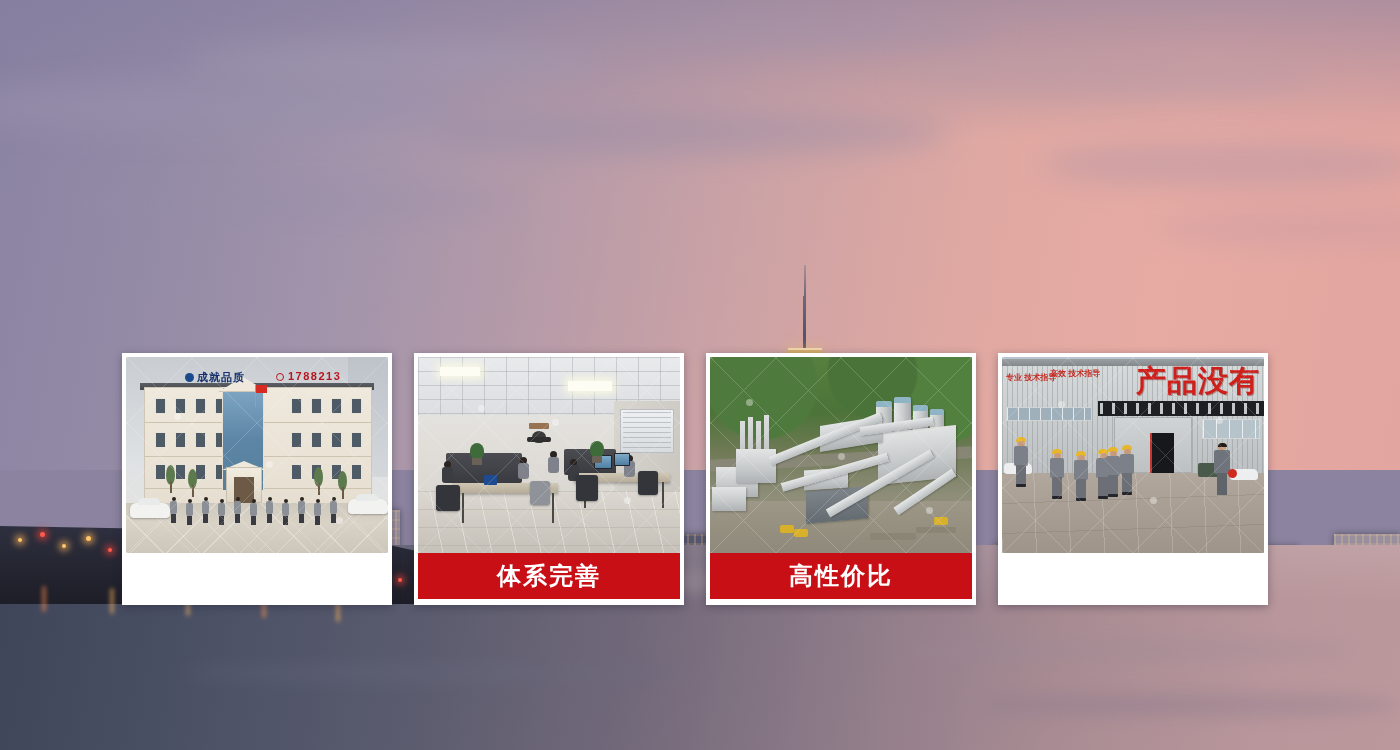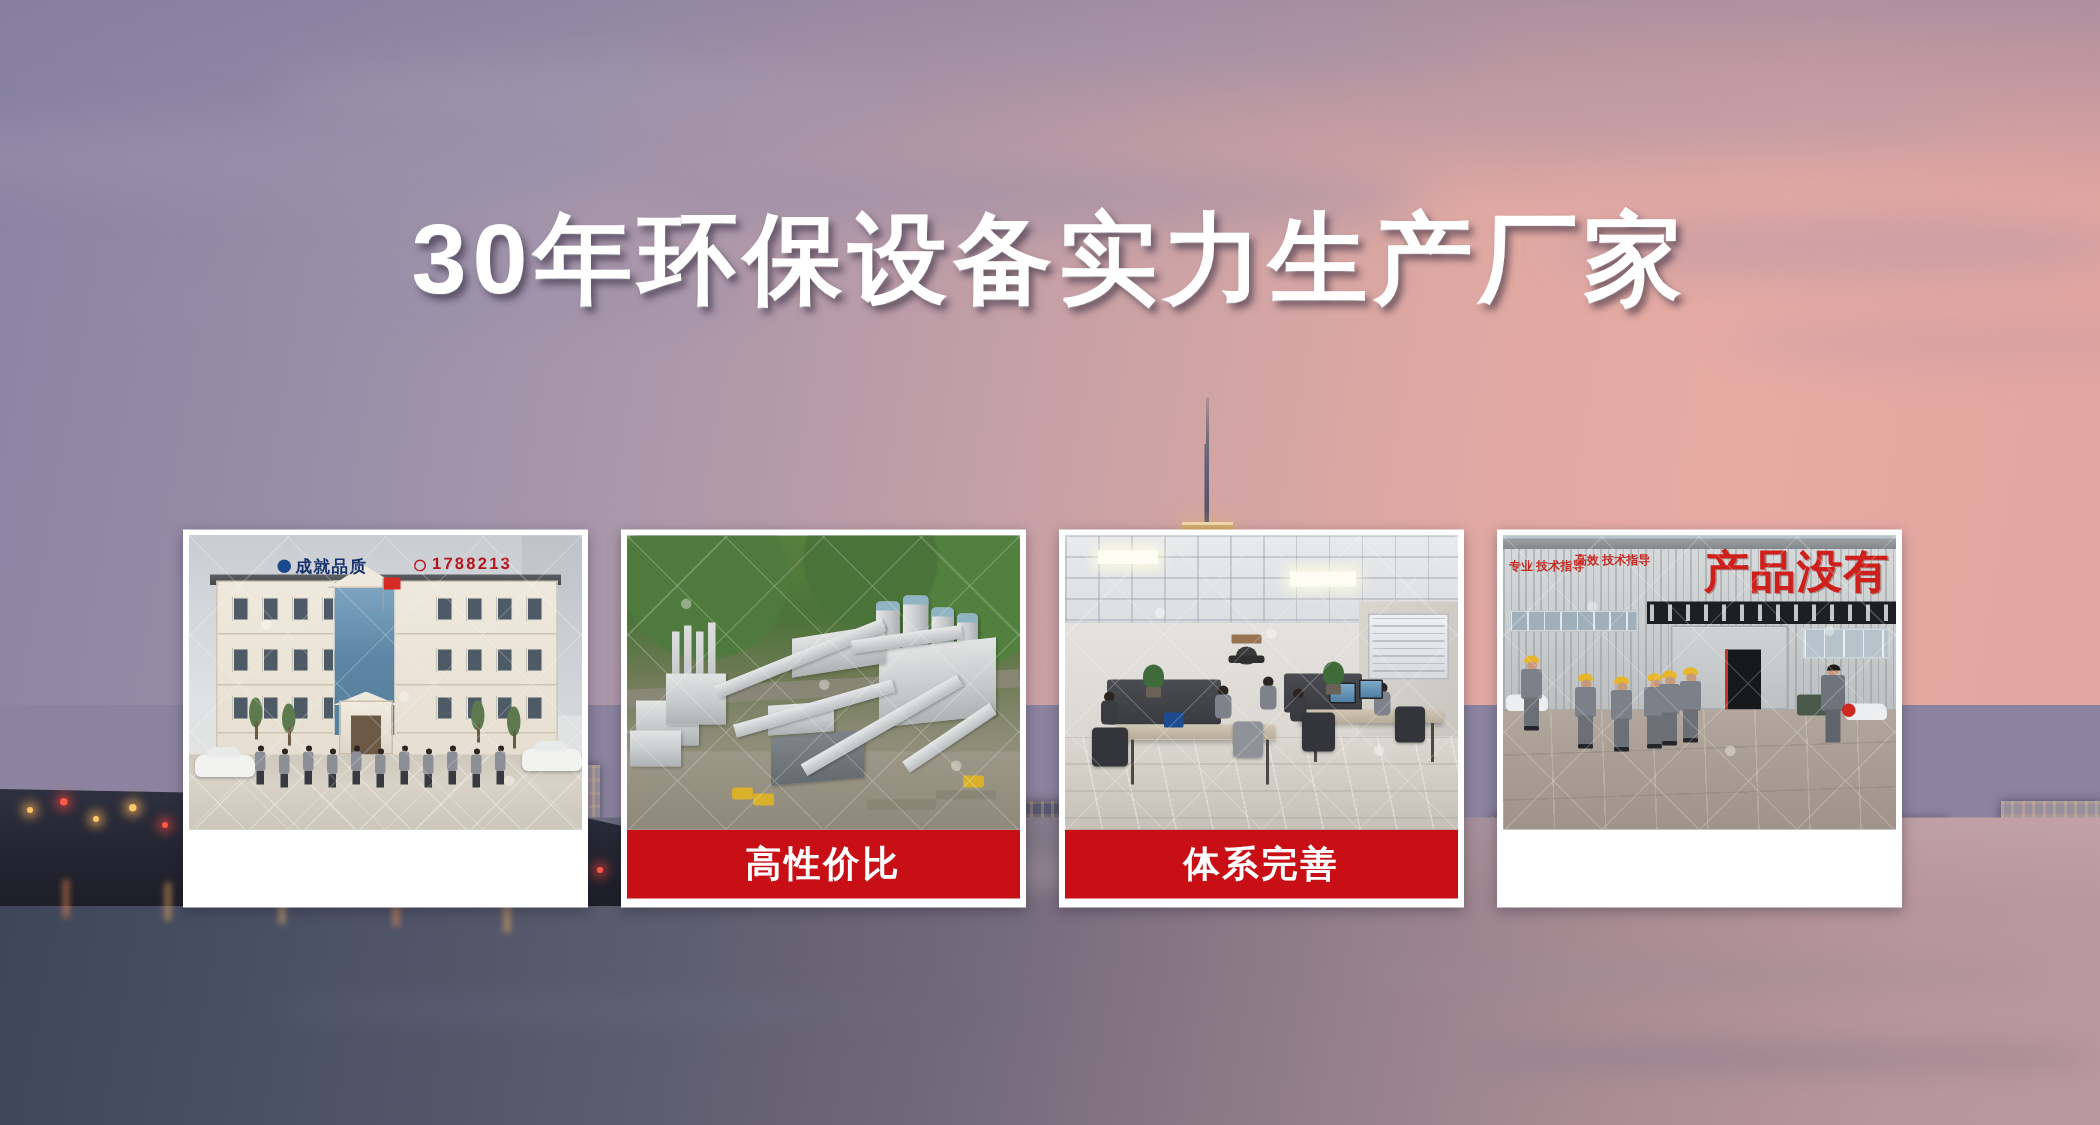--- a/index.html
+++ b/index.html
@@ -530,21 +530,20 @@
     <div class="lamp warm" style="left:338px; top:36px; width:4px; height:4px;"></div>
     <div class="lamp warm" style="left:366px; top:44px; width:4px; height:4px;"></div>
     <div class="lamp red" style="left:398px; top:52px; width:4px; height:4px;"></div>
     <div class="refl" style="left:42px;  top:60px; background:#ff8a4a;"></div>
     <div class="refl" style="left:110px; top:62px; background:#ffb45c;"></div>
     <div class="refl" style="left:186px; top:64px; background:#ffc06a;"></div>
     <div class="refl" style="left:262px; top:66px; background:#ff9a52;"></div>
     <div class="refl" style="left:336px; top:70px; background:#ffb45c;"></div>
   </div>
 
-  <div class="headline">30年环保设备实力生产厂家</div>
 
 
   <div class="cards">
 
     <div class="card">
       <div class="photo">
         <div class="p1-sky"></div>
         <div class="p1-bg-city"></div>
         <div class="p1-roofline"></div>
         <div class="p1-bldg">
@@ -663,20 +662,89 @@
           </div>
         <div class="wm"></div>
         <div class="wm-dot" style="left:48px;  top:56px;"></div>
         <div class="wm-dot" style="left:140px; top:104px;"></div>
         <div class="wm-dot" style="left:210px; top:160px;"></div>
       </div>
     </div>
 
     <div class="card">
       <div class="photo">
+        <div class="p3-ceil"></div>
+        <div class="p3-panel-light" style="left:22px;  top:10px; width:40px; height:9px;"></div>
+        <div class="p3-panel-light" style="left:150px; top:24px; width:44px; height:10px;"></div>
+        <div class="p3-wall"></div>
+        <div class="p3-wall-r"></div>
+        <div class="p3-window"></div>
+        <div class="p3-decal">
+          <div class="d-t"></div>
+            <div class="d-f"></div>
+            <div class="d-b"></div>
+        </div>
+        <div class="p3-floor"></div>
+
+        <div class="p3-cab" style="left:28px;  top:96px;  width:76px; height:30px;"></div>
+        <div class="p3-desk" style="left:34px;  top:126px; width:106px; height:10px;"></div>
+        <div class="p3-desk-leg" style="left:44px;  top:136px; height:30px;"></div>
+        <div class="p3-desk-leg" style="left:134px; top:136px; height:30px;"></div>
+        <div class="p3-person dark" style="left:24px;  top:104px; width:11px; height:22px;">
+            <div class="h"></div>
+            <div class="t"></div>
+          </div>
+        <div class="p3-person" style="left:100px; top:100px; width:11px; height:22px;">
+            <div class="h"></div>
+            <div class="t"></div>
+          </div>
+        <div class="p3-chair" style="left:18px;  top:128px; width:24px; height:26px;"></div>
+        <div class="p3-chair light" style="left:112px; top:124px; width:20px; height:24px;"></div>
+        <div class="p3-lap" style="left:66px;  top:118px;"></div>
+        <div class="p3-plant" style="left:52px;  top:86px; width:14px; height:22px;">
+            <div class="fo"></div>
+            <div class="pot"></div>
+          </div>
+
+        <div class="p3-cab" style="left:146px; top:92px;  width:52px; height:26px;"></div>
+        <div class="p3-desk" style="left:156px; top:116px; width:96px; height:9px;"></div>
+        <div class="p3-desk-leg" style="left:166px; top:125px; height:26px;"></div>
+        <div class="p3-desk-leg" style="left:244px; top:125px; height:26px;"></div>
+        <div class="p3-person" style="left:130px; top:94px;  width:11px; height:20px;">
+            <div class="h"></div>
+            <div class="t"></div>
+          </div>
+        <div class="p3-person dark" style="left:150px; top:102px; width:11px; height:20px;">
+            <div class="h"></div>
+            <div class="t"></div>
+          </div>
+        <div class="p3-person" style="left:206px; top:98px;  width:11px; height:20px;">
+            <div class="h"></div>
+            <div class="t"></div>
+          </div>
+        <div class="p3-mon" style="left:176px; top:98px;  width:18px; height:14px;"></div>
+        <div class="p3-mon" style="left:196px; top:96px;  width:16px; height:13px;"></div>
+        <div class="p3-chair" style="left:158px; top:118px; width:22px; height:26px;"></div>
+        <div class="p3-chair" style="left:220px; top:114px; width:20px; height:24px;"></div>
+        <div class="p3-plant" style="left:172px; top:84px;  width:14px; height:22px;">
+            <div class="fo"></div>
+            <div class="pot"></div>
+          </div>
+        <div class="wm"></div>
+        <div class="wm-dot" style="left:60px;  top:48px;"></div>
+        <div class="wm-dot" style="left:134px; top:62px;"></div>
+        <div class="wm-dot" style="left:206px; top:140px;"></div>
+      </div>
+      <div class="cap">
+        <span class="cap-text">体系完善</span>
+      </div>
+    </div>
+
+    <div class="card">
+      <div class="photo">
         <div class="p2-forest"></div>
         <div class="p2-road"></div>
         <div class="p2-ground"></div>
 
         <div class="p2-silo" style="left:166px; top:44px; width:16px; height:38px;">
             <div class="p2-silo-top"></div>
           </div>
         <div class="p2-silo" style="left:184px; top:40px; width:17px; height:42px;">
             <div class="p2-silo-top"></div>
           </div>
@@ -711,89 +779,20 @@
         <div class="p2-mach" style="left:224px; top:160px;"></div>
         <div class="p2-pile" style="left:160px; top:176px; width:46px; height:7px;"></div>
         <div class="p2-pile" style="left:206px; top:170px; width:40px; height:6px;"></div>
         <div class="wm"></div>
         <div class="wm-dot" style="left:36px;  top:42px;"></div>
         <div class="wm-dot" style="left:128px; top:96px;"></div>
         <div class="wm-dot" style="left:216px; top:150px;"></div>
       </div>
       <div class="cap">
         <span class="cap-text">高性价比</span>
-      </div>
-    </div>
-
-    <div class="card">
-      <div class="photo">
-        <div class="p3-ceil"></div>
-        <div class="p3-panel-light" style="left:22px;  top:10px; width:40px; height:9px;"></div>
-        <div class="p3-panel-light" style="left:150px; top:24px; width:44px; height:10px;"></div>
-        <div class="p3-wall"></div>
-        <div class="p3-wall-r"></div>
-        <div class="p3-window"></div>
-        <div class="p3-decal">
-          <div class="d-t"></div>
-            <div class="d-f"></div>
-            <div class="d-b"></div>
-        </div>
-        <div class="p3-floor"></div>
-
-        <div class="p3-cab" style="left:28px;  top:96px;  width:76px; height:30px;"></div>
-        <div class="p3-desk" style="left:34px;  top:126px; width:106px; height:10px;"></div>
-        <div class="p3-desk-leg" style="left:44px;  top:136px; height:30px;"></div>
-        <div class="p3-desk-leg" style="left:134px; top:136px; height:30px;"></div>
-        <div class="p3-person dark" style="left:24px;  top:104px; width:11px; height:22px;">
-            <div class="h"></div>
-            <div class="t"></div>
-          </div>
-        <div class="p3-person" style="left:100px; top:100px; width:11px; height:22px;">
-            <div class="h"></div>
-            <div class="t"></div>
-          </div>
-        <div class="p3-chair" style="left:18px;  top:128px; width:24px; height:26px;"></div>
-        <div class="p3-chair light" style="left:112px; top:124px; width:20px; height:24px;"></div>
-        <div class="p3-lap" style="left:66px;  top:118px;"></div>
-        <div class="p3-plant" style="left:52px;  top:86px; width:14px; height:22px;">
-            <div class="fo"></div>
-            <div class="pot"></div>
-          </div>
-
-        <div class="p3-cab" style="left:146px; top:92px;  width:52px; height:26px;"></div>
-        <div class="p3-desk" style="left:156px; top:116px; width:96px; height:9px;"></div>
-        <div class="p3-desk-leg" style="left:166px; top:125px; height:26px;"></div>
-        <div class="p3-desk-leg" style="left:244px; top:125px; height:26px;"></div>
-        <div class="p3-person" style="left:130px; top:94px;  width:11px; height:20px;">
-            <div class="h"></div>
-            <div class="t"></div>
-          </div>
-        <div class="p3-person dark" style="left:150px; top:102px; width:11px; height:20px;">
-            <div class="h"></div>
-            <div class="t"></div>
-          </div>
-        <div class="p3-person" style="left:206px; top:98px;  width:11px; height:20px;">
-            <div class="h"></div>
-            <div class="t"></div>
-          </div>
-        <div class="p3-mon" style="left:176px; top:98px;  width:18px; height:14px;"></div>
-        <div class="p3-mon" style="left:196px; top:96px;  width:16px; height:13px;"></div>
-        <div class="p3-chair" style="left:158px; top:118px; width:22px; height:26px;"></div>
-        <div class="p3-chair" style="left:220px; top:114px; width:20px; height:24px;"></div>
-        <div class="p3-plant" style="left:172px; top:84px;  width:14px; height:22px;">
-            <div class="fo"></div>
-            <div class="pot"></div>
-          </div>
-        <div class="wm"></div>
-        <div class="wm-dot" style="left:60px;  top:48px;"></div>
-        <div class="wm-dot" style="left:134px; top:62px;"></div>
-        <div class="wm-dot" style="left:206px; top:140px;"></div>
-      </div>
-      <div class="cap">
-        <span class="cap-text">体系完善</span>
       </div>
     </div>
 
     <div class="card">
       <div class="photo">
         <div class="p4-sky"></div>
         <div class="p4-wall"></div>
         <div class="p4-wall-top"></div>
         <div class="p4-bigtext">产品没有</div>
         <div class="p4-slogan" style="left:4px;  top:16px;">专业

